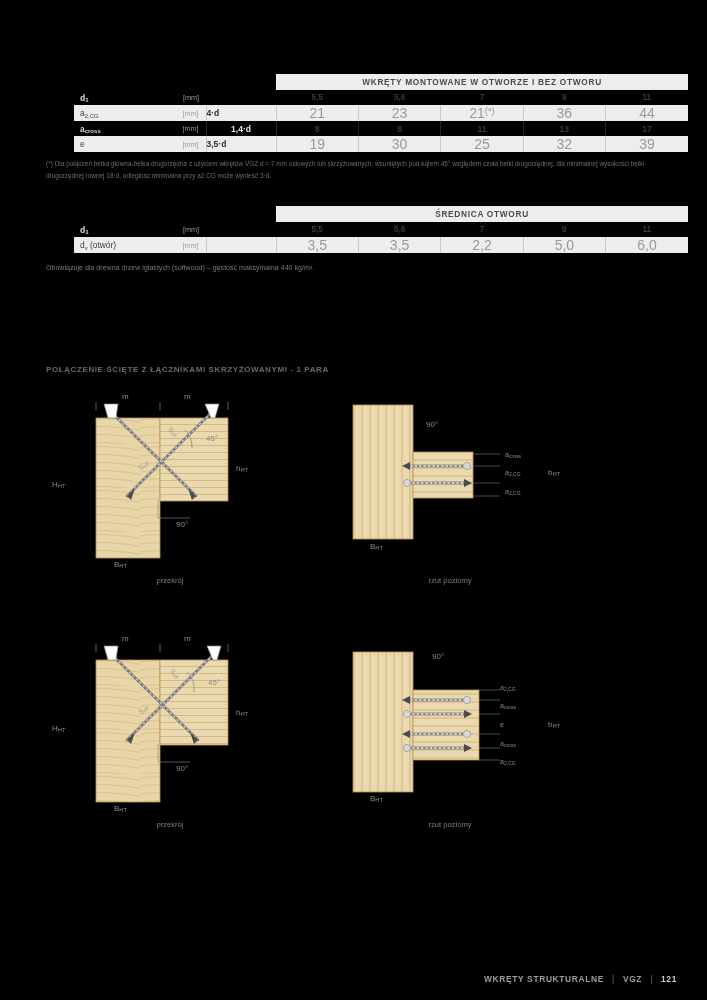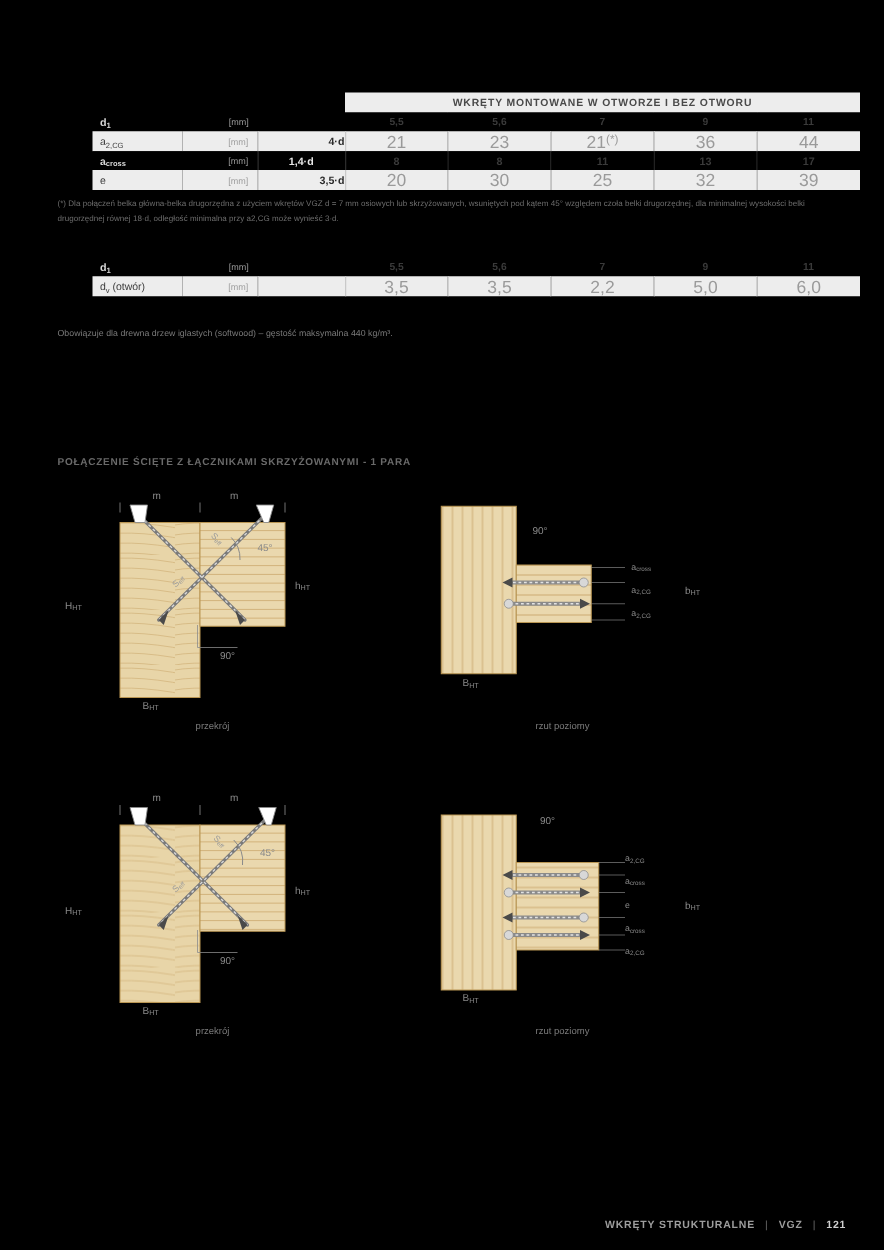--- a/index.html
+++ b/index.html
@@ -44,21 +44,21 @@
   .hrow .hu { color: #9a9a9a; font-size: 7.2px; text-align: right; padding-right: 7px; }
   .hrow .hv { color: #3a3a3a; font-size: 8.2px; font-weight: 700; text-align: center; }
 
   .rlight td { background: #ededed; height: 15px; vertical-align: middle; }
   .rdark  td { background: #000000; height: 15px; vertical-align: middle; }
 
   .rlight .lbl { color: #3c3c3c; font-size: 8.4px; font-weight: 400; padding-left: 6px; }
   .rdark  .lbl { color: #d9d9d9; font-size: 8.4px; font-weight: 700; padding-left: 6px; }
   .rlight .unit { color: #9d9d9d; font-size: 7.2px; text-align: right; padding-right: 7px; }
   .rdark  .unit { color: #9a9a9a; font-size: 7.2px; text-align: right; padding-right: 7px; }
-  .rlight .form { color: #2b2b2b; font-size: 8.5px; font-weight: 700; text-align: right;
+  .rlight .form { color: #2b2b2b; font-size: 8.5px; font-weight: 700; text-align: left;
                   border-left: 1px solid #c9c9c9; border-right: 1px solid #c9c9c9; }
   .rdark  .form { color: #e6e6e6; font-size: 8.5px; font-weight: 700; text-align: center;
                   border-left: 1px solid #2c2c2c; border-right: 1px solid #2c2c2c; }
   .rlight .val { color: #9a9a9a; font-size: 14px; text-align: center; border-left: 1px solid #c9c9c9; }
   .rdark  .val { color: #3a3a3a; font-size: 8.6px; font-weight: 700; text-align: center; border-left: 1px solid #222; }
   .rlight .val:first-of-type, .rdark .val:first-of-type { }
 
   sub { font-size: .72em; vertical-align: baseline; position: relative; top: .26em; }
   sup { font-size: .68em; vertical-align: baseline; position: relative; top: -.42em; }
 
@@ -148,21 +148,21 @@
       <td class="val">8</td>
       <td class="val">8</td>
       <td class="val">11</td>
       <td class="val">13</td>
       <td class="val">17</td>
     </tr>
     <tr class="rlight">
       <td class="lbl">e</td>
       <td class="unit">[mm]</td>
       <td class="form">3,5·d</td>
-      <td class="val">20</td>
+      <td class="val">19</td>
       <td class="val">30</td>
       <td class="val">25</td>
       <td class="val">32</td>
       <td class="val">39</td>
     </tr>
   </tbody>
     </table>
 
   <div class="note" id="note1">(*) Dla połączeń belka główna-belka drugorzędna z użyciem wkrętów VGZ d = 7 mm osiowych lub skrzyżowanych, wsuniętych pod kątem 45° względem czoła belki drugorzędnej, dla minimalnej wysokości belki drugorzędnej równej 18·d, odległość minimalna przy a2,CG może wynieść 3·d.</div>
 
@@ -171,20 +171,26 @@
       <col class="c-lbl">
         <col class="c-unit">
         <col class="c-form">
       <col class="c-v">
         <col class="c-v">
         <col class="c-v">
         <col class="c-v">
         <col class="c-v">
     </colgroup>
     <tbody>
+        <tr>
+      <td class="spacer-cell"></td>
+          <td class="spacer-cell"></td>
+          <td class="spacer-cell"></td>
+      <td class="grp-head" colspan="5">ŚREDNICA OTWORU</td>
+    </tr>
     <tr class="hrow">
       <td class="hl">d<sub>1</sub></td>
       <td class="hu">[mm]</td>
       <td class="spacer-cell"></td>
       <td class="hv">5,5</td>
       <td class="hv">5,6</td>
       <td class="hv">7</td>
       <td class="hv">9</td>
       <td class="hv">11</td>
     </tr>

